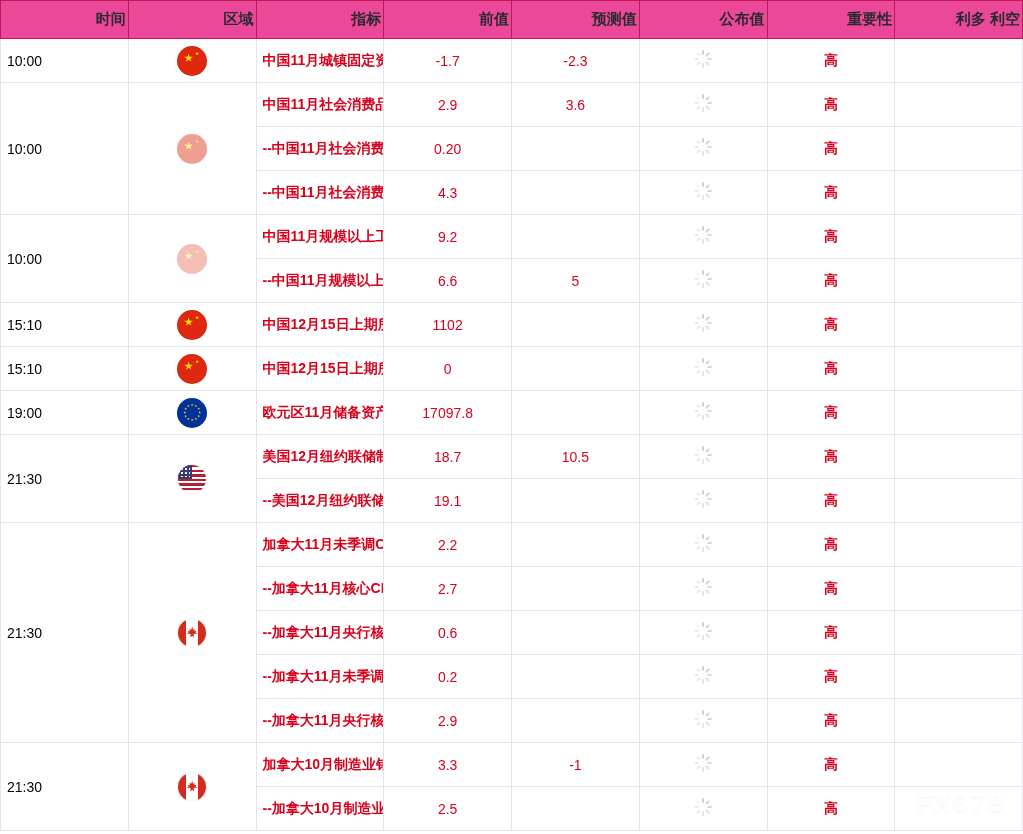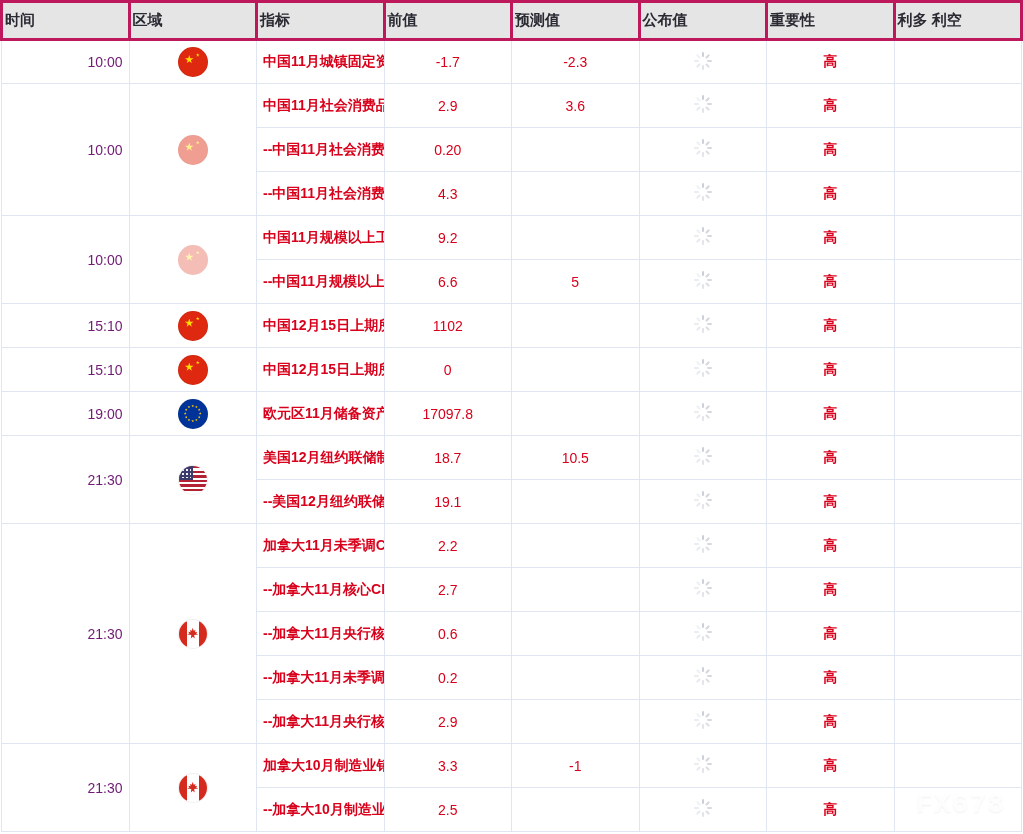--- a/index.html
+++ b/index.html
@@ -14,42 +14,42 @@
     position: relative;
     overflow: hidden;
     background: #fff;
   }
   table.cal {
     width: 1023px;
     border-collapse: collapse;
     table-layout: fixed;
   }
   table.cal th {
-    background: #e5e5e5;
+    background: #ec4899;
     color: #2a2a33;
     font-size: 15px;
     font-weight: bold;
     height: 38px;
-    border: 3px solid #be185d;
-    text-align: left;
+    border: 1px solid #be185d;
+    text-align: right;
     vertical-align: middle;
     padding: 0 2px;
   }
   table.cal td {
     border: 1px solid #dfe6f2;
     font-size: 14px;
     vertical-align: middle;
     height: 44px;
     padding: 0 6px;
     background: #fff;
   }
   td.c-time {
     width: 68px;
-    text-align: right;
-    color: #701a75;
+    text-align: left;
+    color: #000000;
     font-size: 14px;
     margin-left: 41px;
   }
   td.c-flag {
     width: 58px;
     text-align: center;
   }
   td.c-ind {
     width: 382px;
     text-align: left;

